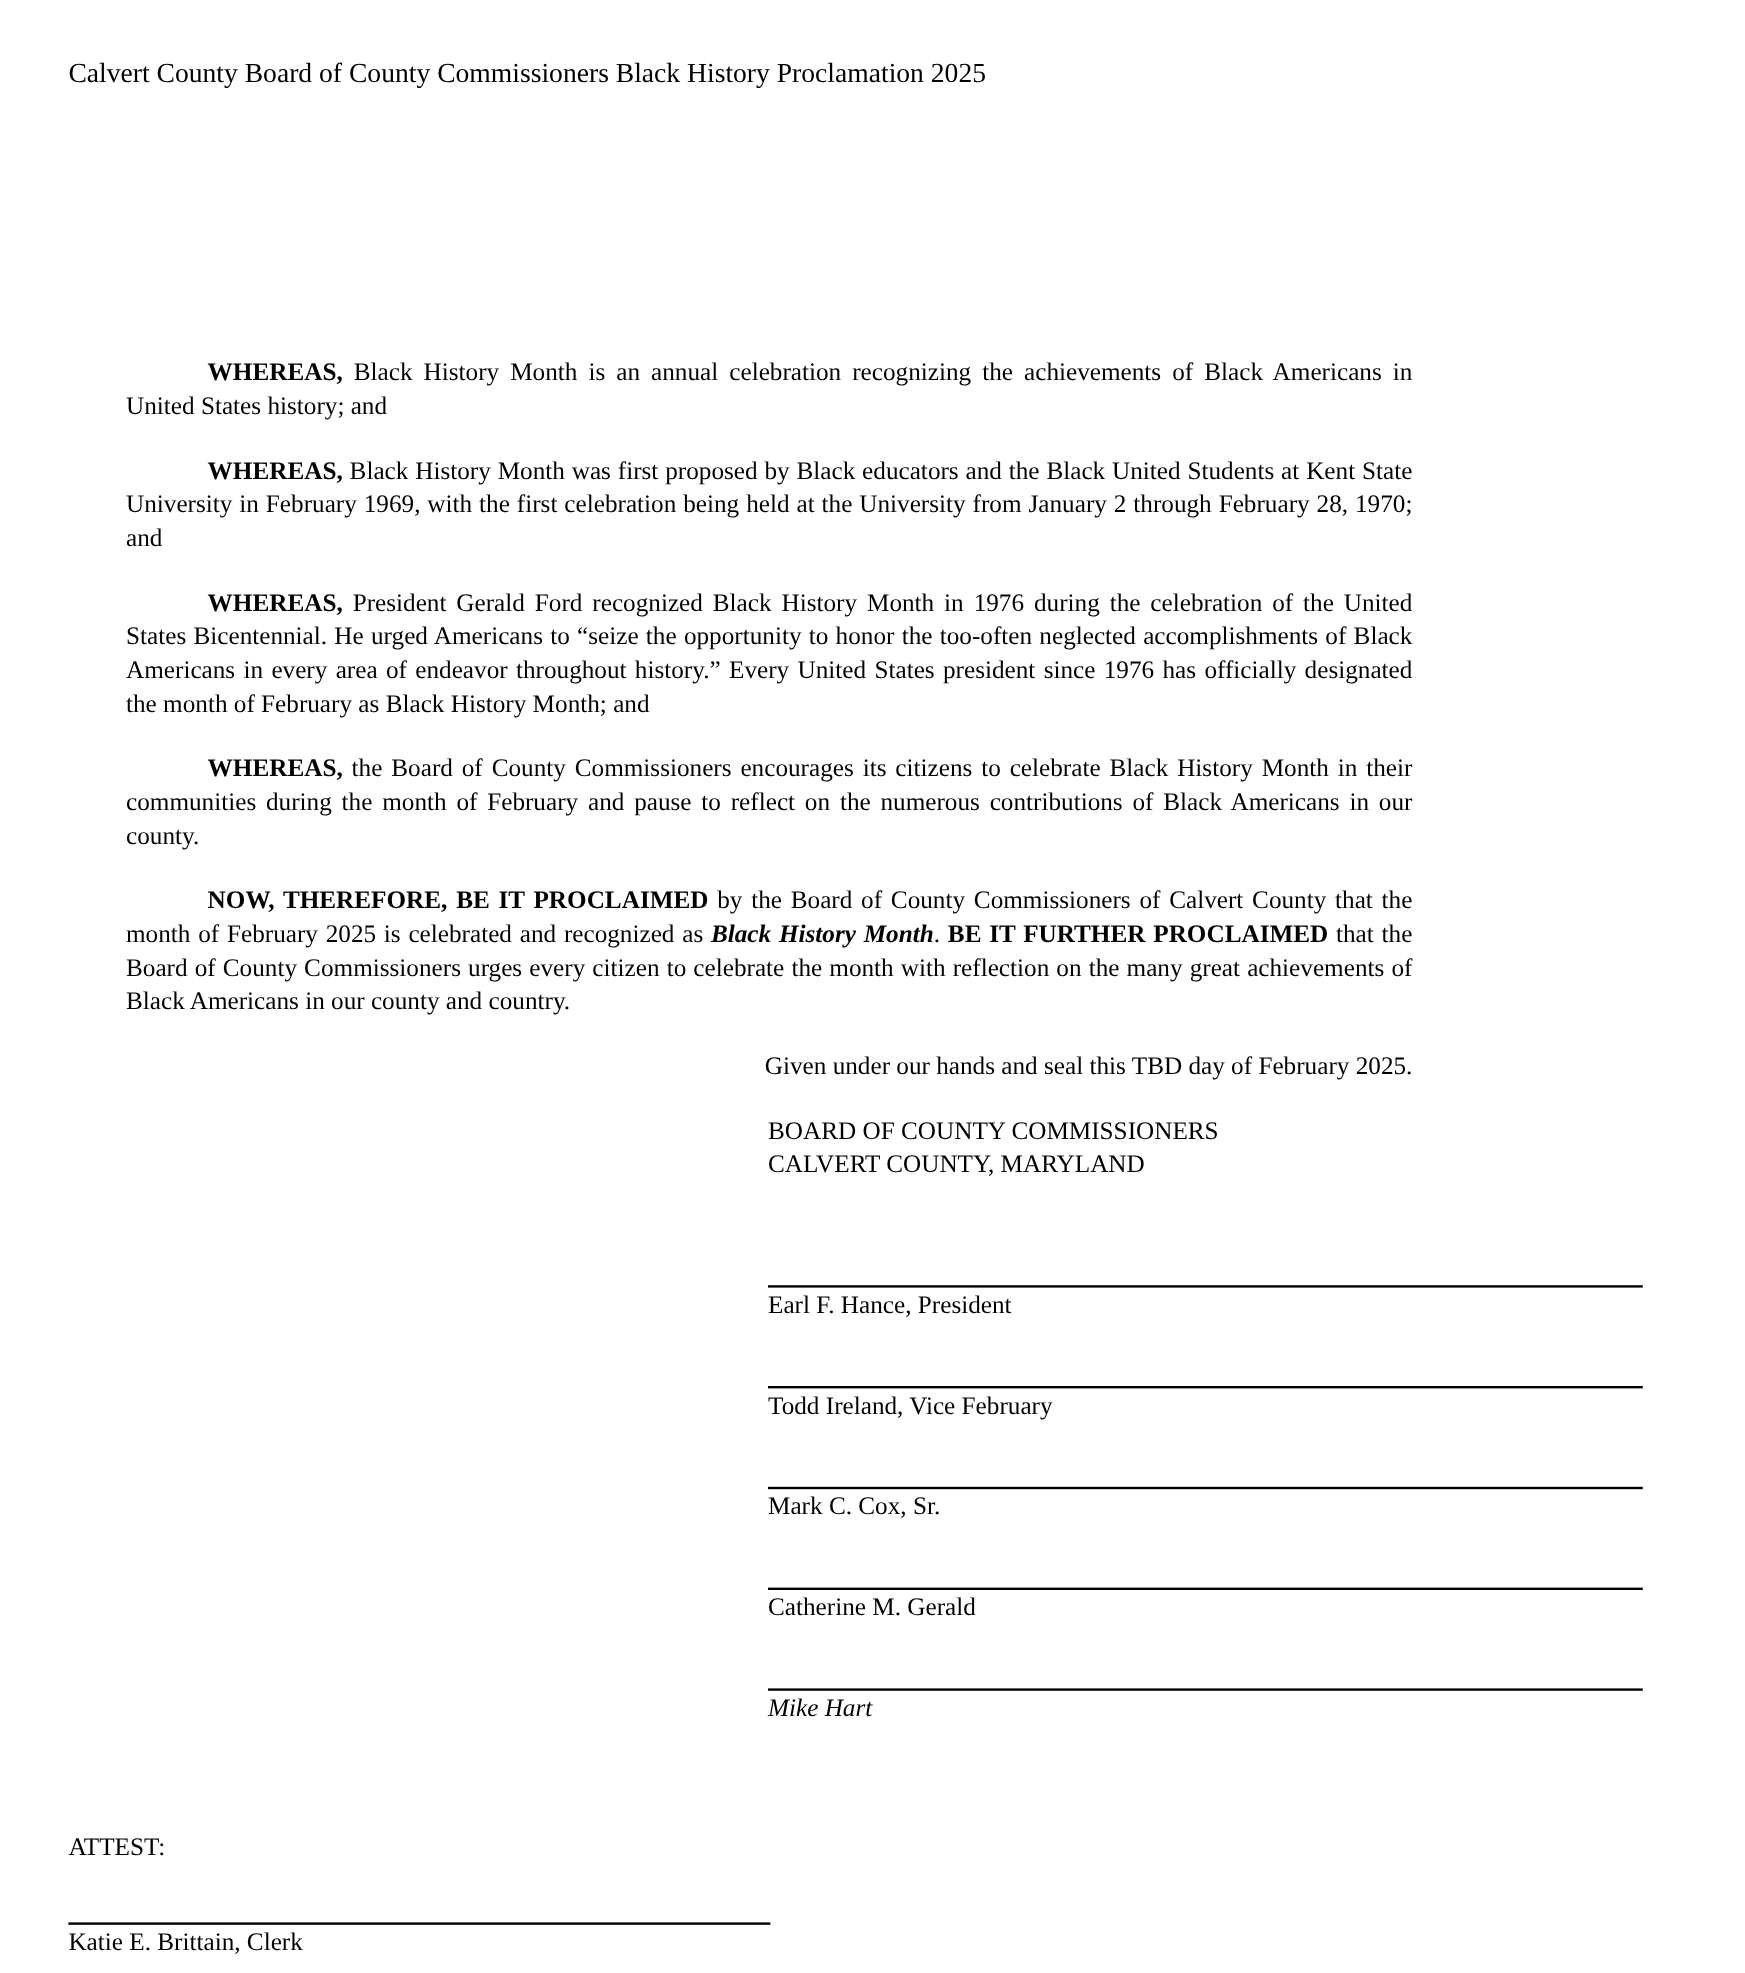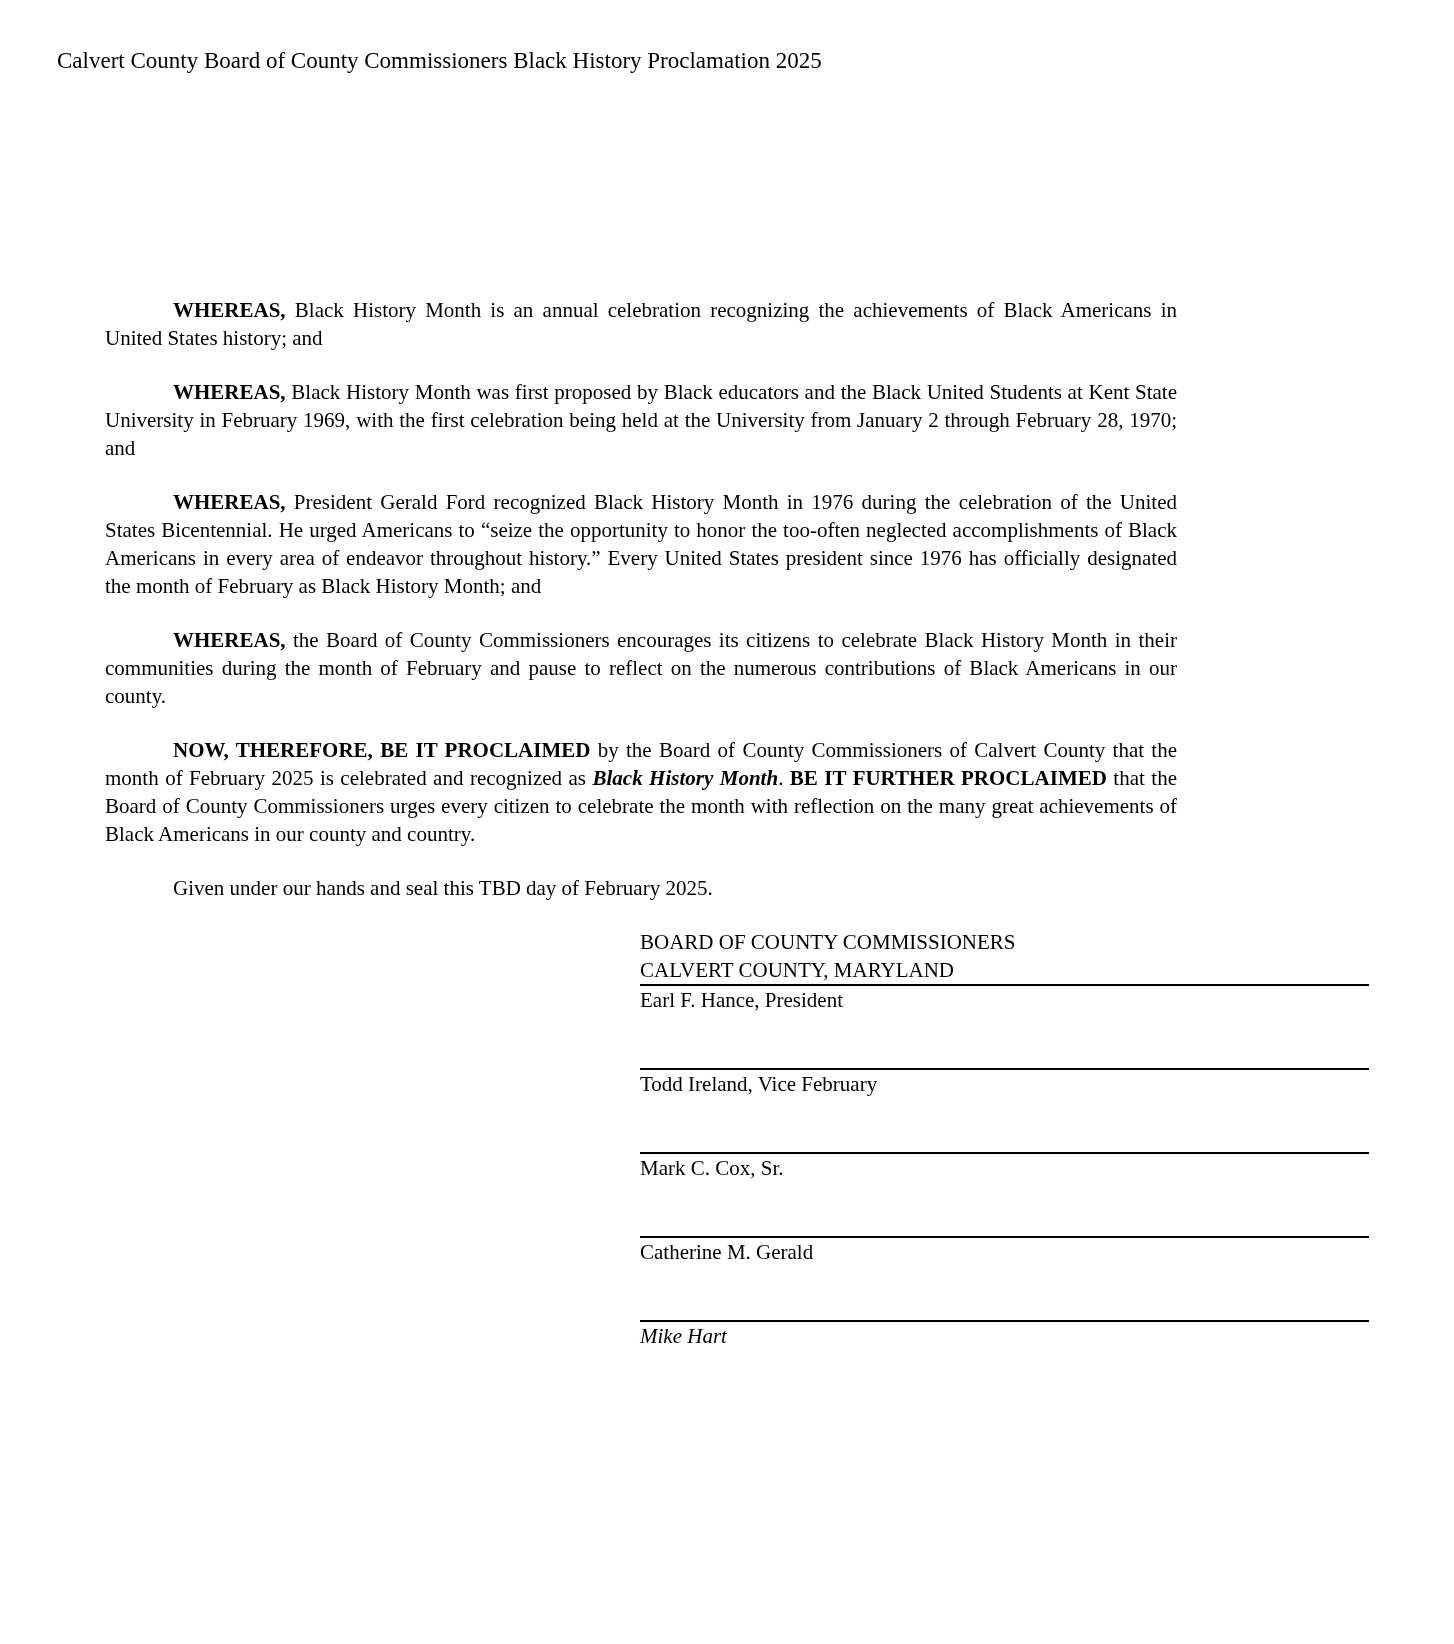--- a/index.html
+++ b/index.html
@@ -27,30 +27,30 @@
     margin-top: 220px;
     font-size: 21px;
     line-height: 28px;
   }
   p.para {
     text-align: justify;
     text-indent: 68px;
     margin-bottom: 26px;
     margin-left: 48px;
   }
-  p.para.no-justify { text-align: left; }
+  p.para.no-justify { text-align: right; }
   .b  { font-weight: bold; }
   .bi { font-weight: bold; font-style: italic; }
   .sig-section {
     margin-top: 13px;
     margin-left: 583px;
     font-size: 21px;
     line-height: 28px;
   }
-  .board-heading { }
+  .board-heading { margin-bottom: 87px; }
   .sig-entry { margin-bottom: 54px; }
   .sig-entry:last-child { margin-bottom: 0; font-style: italic; }
   .sig-line {
     width: 729px;
     border-top: 2px solid #000000;
     height: 0;
   }
   .sig-name { line-height: 28px; }
   .attest-section {
     margin-top: 88px;
@@ -114,14 +114,19 @@
       <div class="sig-name">Catherine M. Gerald</div>
     </div>
 
     <div class="sig-entry">
       <div class="sig-line"></div>
       <div class="sig-name">Mike Hart</div>
     </div>
 
   </div>
 
+  <div class="attest-section">
+    <div>ATTEST:</div>
+    <div class="attest-line"></div>
+    <div>Katie E. Brittain, Clerk</div>
+  </div>
 
 </div>
 
 </body></html>

